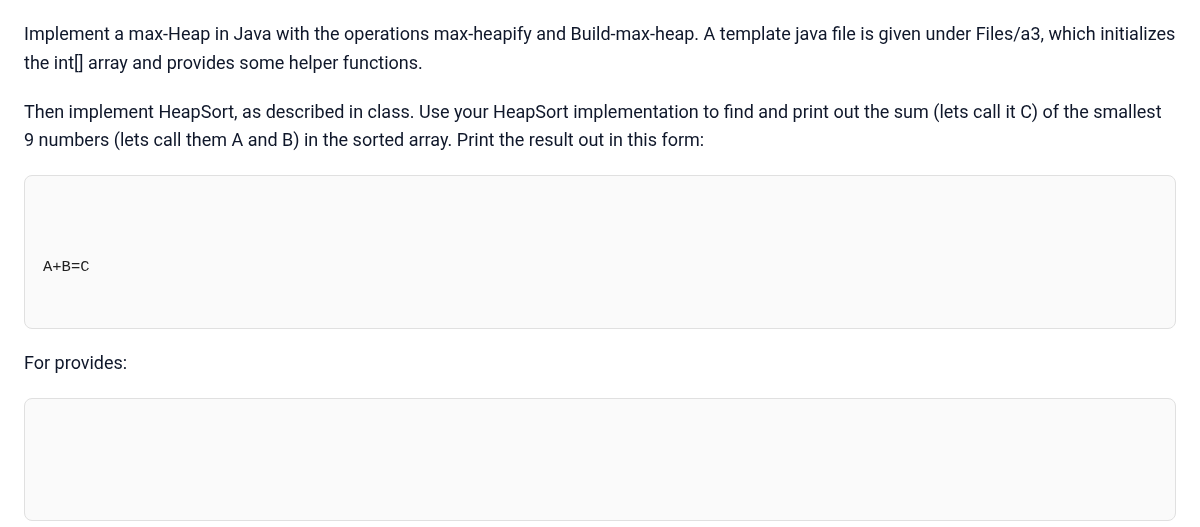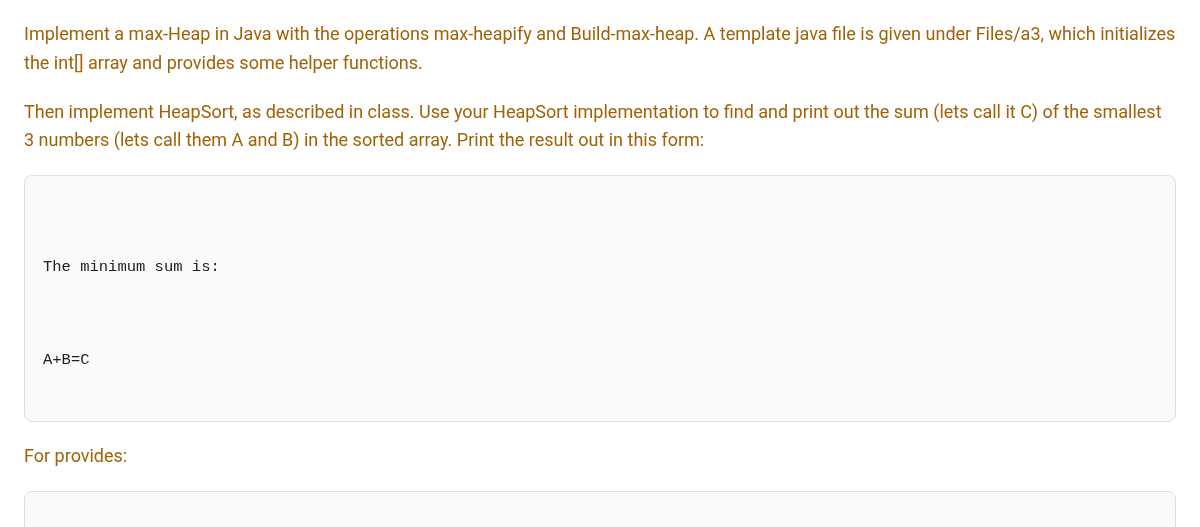--- a/index.html
+++ b/index.html
@@ -11,21 +11,21 @@
       font-family: -apple-system, BlinkMacSystemFont, "Segoe UI", Roboto, "Helvetica Neue", Arial, sans-serif;
       background: #ffffff;
       padding: 20px 24px;
       color: #1a1a1a;
       font-size: 18px;
       line-height: 1.6;
       width: 1200px;
     }
     .paragraph {
       margin-bottom: 20px;
-      color: #a16207;
+      color: #0f172a;
     }
     .code-block {
       background: #fafafa;
       border: 1px solid #e0e0e0;
       border-radius: 8px;
       padding: 14px 18px;
       margin-bottom: 20px;
       font-family: "SFMono-Regular", Consolas, "Liberation Mono", Menlo, monospace;
       font-size: 15.5px;
       line-height: 2.0;
@@ -34,24 +34,23 @@
     }
     .code-line {
       display: block;
     }
   </style>
 </head>
 <body>
 
 <p class="paragraph">Implement a max-Heap in Java with the operations max-heapify and Build-max-heap. A template java file is given under Files/a3, which initializes the int[] array and provides some helper functions.</p>
 
-<p class="paragraph">Then implement HeapSort, as described in class. Use your HeapSort implementation to find and print out the sum (lets call it C) of the smallest 3 numbers (lets call them A and B) in the sorted array. Print the result out in this form:</p>
+<p class="paragraph">Then implement HeapSort, as described in class. Use your HeapSort implementation to find and print out the sum (lets call it C) of the smallest 9 numbers (lets call them A and B) in the sorted array. Print the result out in this form:</p>
 
 <div class="code-block">
-  <span class="code-line">The minimum sum is:</span>
   <span class="code-line">A+B=C</span>
 </div>
 
 <p class="paragraph">For provides:</p>
 
 <div class="code-block">
   
   
 </div>
 

